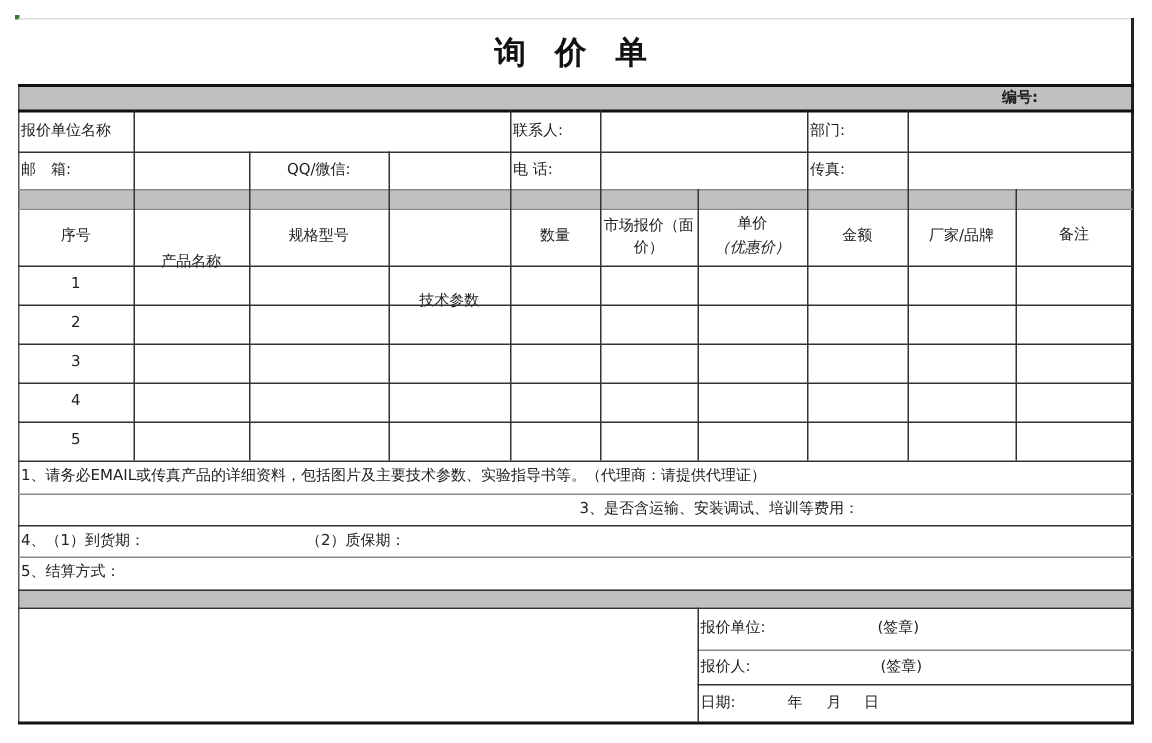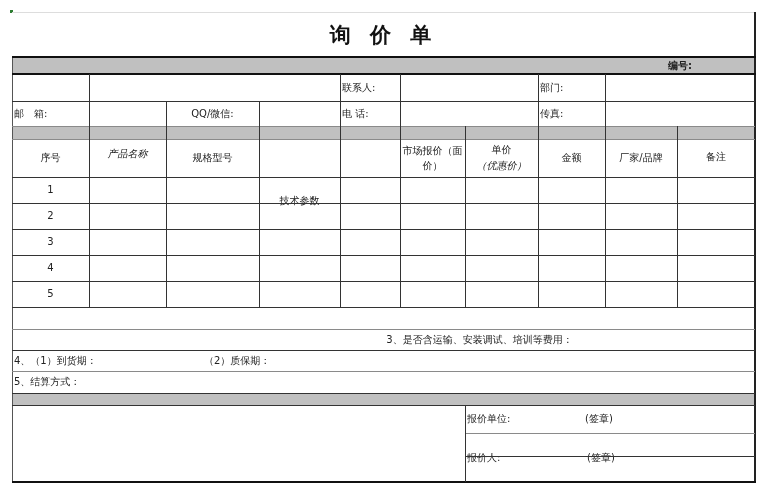--- a/index.html
+++ b/index.html
@@ -30,20 +30,23 @@
 
   <div class="cell center" style="left:0;top:0;width:743px;height:45px;">
     <span class="title">询 价 单</span>
   </div>
 
   <div class="cell gray" style="left:0;top:45px;width:743px;height:17px;"></div>
   <div class="cell center bold" style="left:593px;top:45px;width:150px;height:17px;align-items:center;">
     <span>编号:</span>
   </div>
 
+  <div class="cell left" style="left:0;top:62px;width:77px;height:27px;">
+    <span>报价单位名称</span>
+  </div>
   <div class="cell" style="left:77px;top:62px;width:251px;height:27px;"></div>
   <div class="cell left" style="left:328px;top:62px;width:60px;height:27px;">
     <span>联系人:</span>
   </div>
   <div class="cell" style="left:388px;top:62px;width:138px;height:27px;"></div>
   <div class="cell left" style="left:526px;top:62px;width:67px;height:27px;">
     <span>部门:</span>
   </div>
   <div class="cell" style="left:593px;top:62px;width:150px;height:27px;"></div>
 
@@ -62,28 +65,31 @@
   <div class="cell left" style="left:526px;top:89px;width:67px;height:25px;">
     <span>传真:</span>
   </div>
   <div class="cell" style="left:593px;top:89px;width:150px;height:25px;"></div>
 
   <div class="cell gray" style="left:0;top:114px;width:743px;height:13px;"></div>
 
   <div class="cell center" style="left:0;top:127px;width:77px;height:38px;">
       <span>序号</span>
     </div>
-  <div class="cell center" style="left:77px;top:123px;width:77px;height:38px;font-style:italic;">
+  <div class="cell center" style="left:77px;top:144px;width:77px;height:38px;">
       <span>产品名称</span>
     </div>
   <div class="cell center" style="left:154px;top:127px;width:93px;height:38px;">
       <span>规格型号</span>
     </div>
   <div class="cell center" style="left:247px;top:127px;width:81px;height:38px;margin-top:43px;">
       <span>技术参数</span>
+    </div>
+  <div class="cell center" style="left:328px;top:127px;width:60px;height:38px;">
+      <span>数量</span>
     </div>
   <div class="cell center wrap" style="left:388px;top:127px;width:65px;height:38px;flex-direction:column;justify-content:center;">
     <span>市场报价（面</span>
     <span style="margin-top:3px;">价）</span>
   </div>
   <div class="cell center wrap" style="left:453px;top:127px;width:73px;height:38px;flex-direction:column;justify-content:center;">
     <span>单价</span>
     <span style="margin-top:4px;font-style:italic;">（优惠价）</span>
   </div>
   <div class="cell center" style="left:526px;top:127px;width:67px;height:38px;">
@@ -106,43 +112,52 @@
       <span>3</span>
     </div>
   <div class="cell center" style="left:0;top:243px;width:77px;height:26px;">
       <span>4</span>
     </div>
   <div class="cell center" style="left:0;top:269px;width:77px;height:26px;">
       <span>5</span>
     </div>
   <div class="abs" style="left:77px;top:165px;width:666px;height:130px;"></div>
 
+  <div class="cell left" style="left:0;top:295px;width:743px;height:22px;">
+    <span>1、请务必EMAIL或传真产品的详细资料，包括图片及主要技术参数、实验指导书等。（代理商：请提供代理证）</span>
+  </div>
   <div class="cell left" style="left:190px;top:317px;width:553px;height:21px;justify-content:center;">
     <span>3、是否含运输、安装调试、培训等费用：</span>
   </div>
   <div class="cell left" style="left:0;top:338px;width:190px;height:21px;">
     <span>4、（1）到货期：</span>
   </div>
   <div class="cell left" style="left:190px;top:338px;width:553px;height:21px;">
     <span>（2）质保期：</span>
   </div>
   <div class="cell left" style="left:0;top:359px;width:743px;height:22px;">
     <span>5、结算方式：</span>
   </div>
 
   <div class="cell gray" style="left:0;top:381px;width:743px;height:12px;"></div>
 
   <div class="cell" style="left:0;top:393px;width:453px;height:77px;"></div>
   <div class="cell left" style="left:453px;top:393px;width:290px;height:28px;">
     <span>报价单位:</span>
     <span style="position:absolute;left:120px;">(签章)</span>
   </div>
-  <div class="cell left" style="left:453px;top:421px;width:290px;height:23px;margin-top:13px;">
+  <div class="cell left" style="left:453px;top:421px;width:290px;height:23px;">
     <span>报价人:</span>
     <span style="position:absolute;left:122px;">(签章)</span>
+  </div>
+  <div class="cell left" style="left:453px;top:444px;width:290px;height:26px;">
+    <span>日期:</span>
+    <span style="position:absolute;left:60px;">年</span>
+    <span style="position:absolute;left:86px;">月</span>
+    <span style="position:absolute;left:111px;">日</span>
   </div>
 
   <div class="hl light" style="left:0;top:0;width:743px;background:#ddd;"></div>
   <div class="vl" style="left:0;top:45px;height:425px;background:#555;"></div>
   <div class="vl" style="left:742px;top:0;height:470px;background:#222;width:2px;"></div>
   <div class="hl thick" style="left:0;top:44px;width:744px;"></div>
   <div class="hl thick" style="left:0;top:61px;width:744px;"></div>
   <div class="hl" style="left:0;top:89px;width:743px;"></div>
   <div class="hl light" style="left:0;top:114px;width:743px;"></div>
   <div class="hl light" style="left:0;top:127px;width:743px;"></div>

